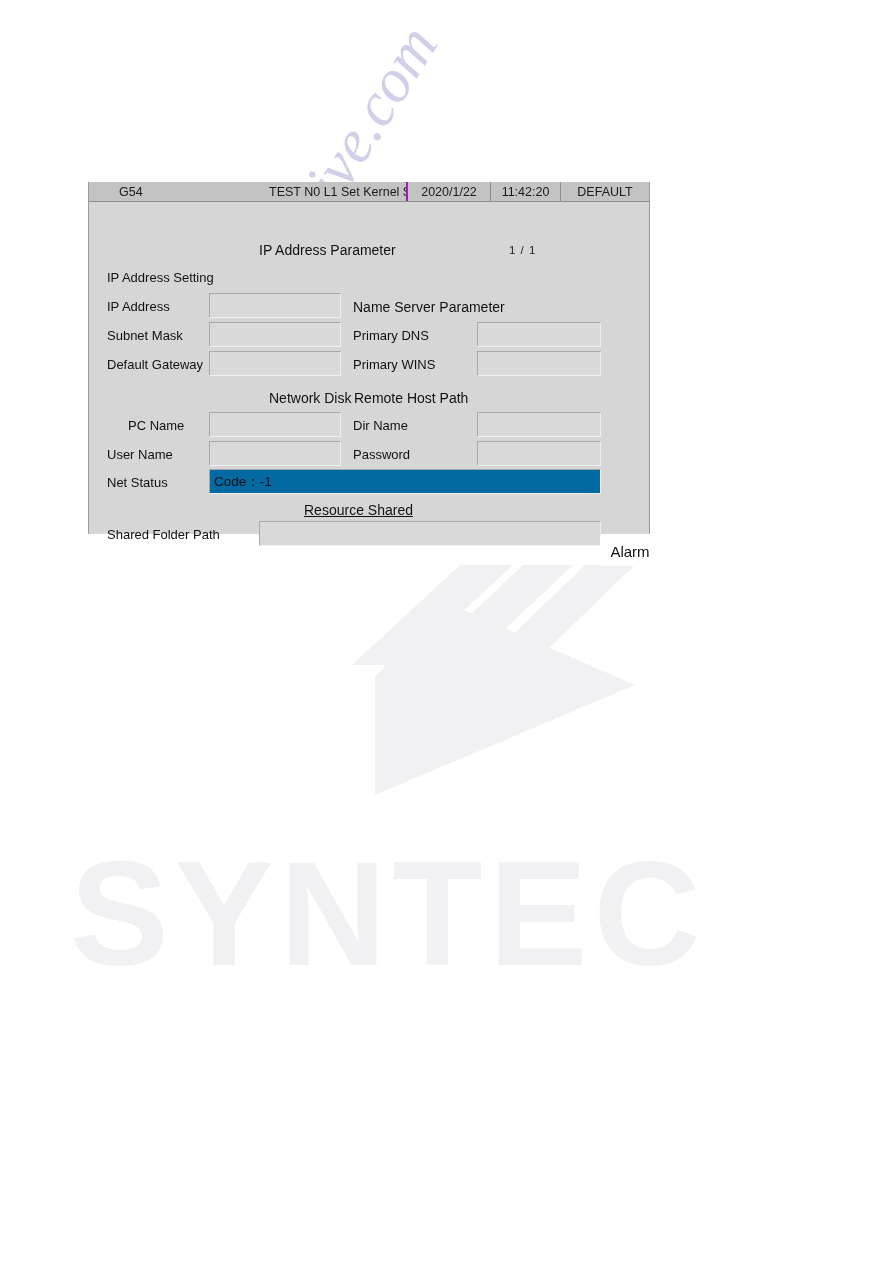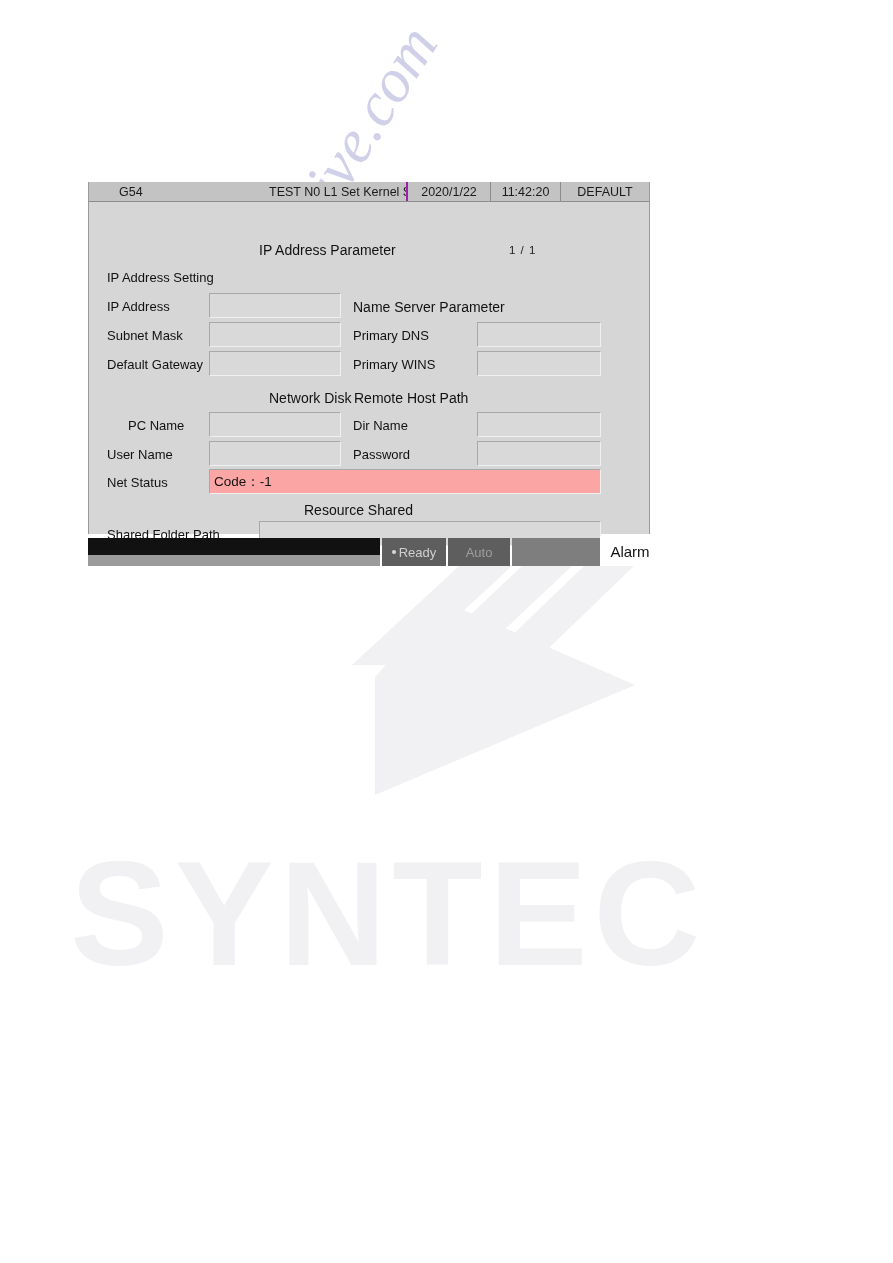--- a/index.html
+++ b/index.html
@@ -288,41 +288,28 @@
       <div class="lbl" style="left:18px; top:245px;">User Name</div>
       <div class="fld" style="left:120px; top:239px; width:132px;"></div>
 
       <div class="lbl" style="left:264px; top:216px;">Dir Name</div>
       <div class="fld" style="left:388px; top:210px; width:124px;"></div>
 
       <div class="lbl" style="left:264px; top:245px;">Password</div>
       <div class="fld" style="left:388px; top:239px; width:124px;"></div>
 
       <div class="lbl" style="left:18px; top:273px;">Net Status</div>
-      <div class="fld" style="left:120px; top:267px; width:392px; background:#fca5a5;">Code：-1</div>
-
-      <div class="sec-title" style="left:215px; top:300px;">Resource Shared</div>
+      <div class="fld" style="left:120px; top:267px; width:392px; background:#0369a1;">Code：-1</div>
+
+      <div class="sec-title" style="left:215px; top:300px;text-decoration:underline;">Resource Shared</div>
 
       <div class="lbl" style="left:18px; top:325px;">Shared Folder Path</div>
       <div class="fld" style="left:170px; top:319px; width:342px;"></div>
 
     </div>
   </div>
 
-  <div id="statusarea">
-    <div class="msgbar"></div>
-    <div class="msgbar-sub"></div>
-
-    <div class="statecell ready">
-      <span class="dot"></span>
-        <span>Ready</span>
-    </div>
-    <div class="statecell auto">
-      <span>Auto</span>
-    </div>
-    <div class="statecell blank"></div>
-  </div>
 
   <div id="alarmtab">
     <span>Alarm</span>
   </div>
 
 </div>
 
 </body></html>

